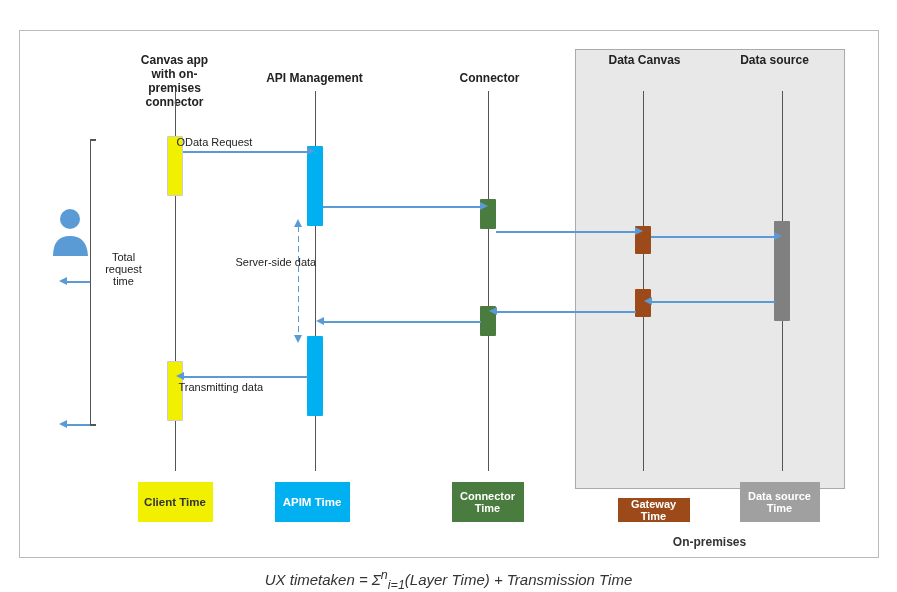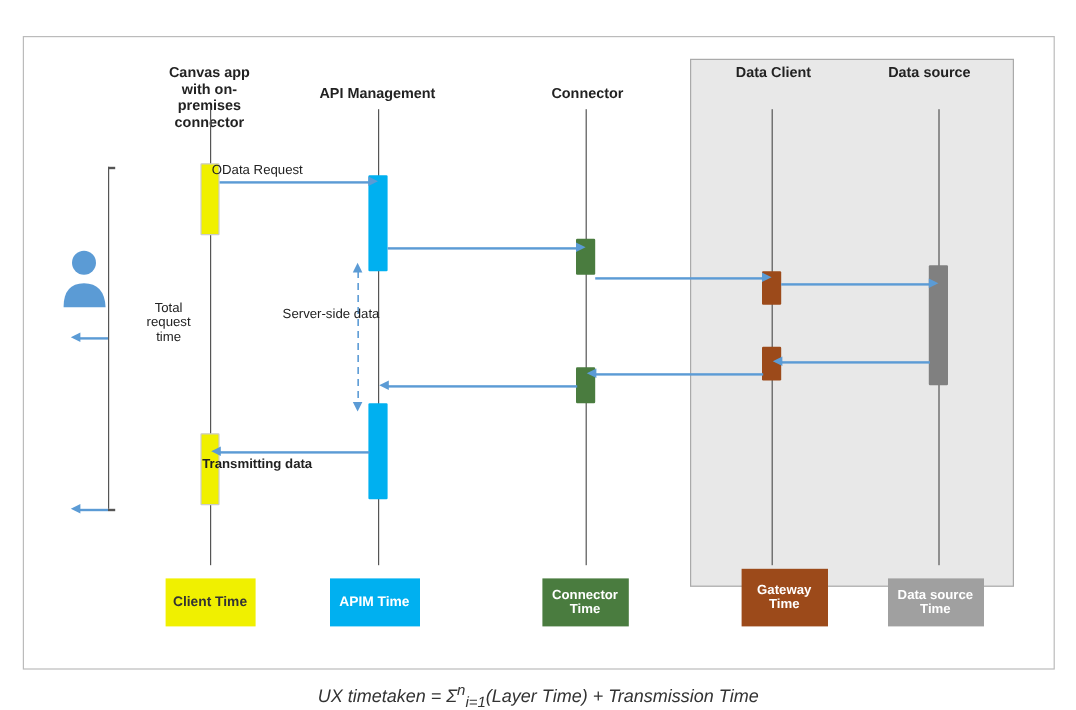--- a/index.html
+++ b/index.html
@@ -129,21 +129,21 @@
 
 <div class="outer">
 
   <div class="on-premises-box"></div>
 
   <div class="col-label" style="left:110px;top:22px;width:90px;">Canvas app
 with on-premises
 connector</div>
   <div class="col-label" style="left:245px;top:40px;width:100px;">API Management</div>
   <div class="col-label" style="left:430px;top:40px;width:80px;">Connector</div>
-  <div class="col-label" style="left:580px;top:22px;width:90px;">Data Client</div>
+  <div class="col-label" style="left:580px;top:22px;width:90px;">Data Canvas</div>
   <div class="col-label" style="left:710px;top:22px;width:90px;">Data source</div>
 
   <div class="person-icon">
     <svg width="45" height="55" viewBox="0 0 45 55">
       <circle cx="22" cy="13" r="10" fill="#5b9bd5"></circle>
       <path d="M5 50 Q5 30 22 30 Q39 30 40 50" fill="#5b9bd5"></path>
     </svg>
   </div>
 
   <div class="lifeline" style="left:155px;"></div>
@@ -179,53 +179,54 @@
 
   <div class="arrow-line right-arrow" style="left:631px;top:205px;width:124px;"></div>
 
   <div class="arrow-line left-arrow" style="left:631px;top:270px;width:124px;"></div>
 
   <div class="arrow-line left-arrow" style="left:476px;top:280px;width:140px;"></div>
 
   <div class="arrow-line left-arrow" style="left:303px;top:290px;width:158px;"></div>
 
   <div class="arrow-line left-arrow" style="left:163px;top:345px;width:125px;"></div>
-  <div class="col-label" style="left:149px;top:350px;font-weight:700;font-size:11px;">Transmitting data</div>
+  <div class="col-label" style="left:159px;top:350px;font-weight:400;font-size:11px;">Transmitting data</div>
 
   <div class="v-arrow v-arrow-down" style="left:278px;top:195px;height:110px;"></div>
   <div class="v-arrow v-arrow-up" style="left:278px;top:195px;height:110px;"></div>
 
   <div class="col-label" style="left:216px;top:225px;font-weight:400;font-size:11px;">Server-side data</div>
 
   <div class="brace-line" style="left:70px;top:108px;width:6px;height:1.5px;"></div>
   <div class="brace-line" style="left:70px;top:108px;width:1.5px;height:285px;"></div>
   <div class="brace-line" style="left:70px;top:393px;width:6px;height:1.5px;"></div>
 
   <div class="arrow-line left-arrow" style="left:46px;top:250px;width:24px;"></div>
   <div class="arrow-line left-arrow" style="left:46px;top:393px;width:24px;"></div>
 
-  <div class="col-label" style="left:91px;top:220px;width:60px;font-weight:400;font-size:11px;">Total request time</div>
+  <div class="col-label" style="left:74px;top:220px;width:60px;font-weight:400;font-size:11px;">Total request time</div>
 
   <div style="position:absolute;left:255px;bottom:35px;width:75px;height:40px;background:#00b0f0;display:flex;align-items:center;justify-content:center;">
     <span style="font-size:11.5px;font-weight:700;color:#fff;">APIM Time</span>
   </div>
 
   <div style="position:absolute;left:118px;bottom:35px;width:75px;height:40px;background:#f0f000;display:flex;align-items:center;justify-content:center;">
     <span style="font-size:11.5px;font-weight:700;color:#333;">Client Time</span>
   </div>
 
   <div style="position:absolute;left:432px;bottom:35px;width:72px;height:40px;background:#4a7c3f;display:flex;align-items:center;justify-content:center;">
     <span style="font-size:11px;font-weight:700;color:#fff;text-align:center;">Connector<br>Time</span>
   </div>
 
-  <div style="position:absolute;left:598px;bottom:35px;width:72px;height:48px;background:#9c4a1a;display:flex;align-items:center;justify-content:center;">
+  <div style="position:absolute;left:598px;bottom:35px;width:72px;height:24px;background:#9c4a1a;display:flex;align-items:center;justify-content:center;">
     <span style="font-size:11px;font-weight:700;color:#fff;text-align:center;">Gateway<br>Time</span>
   </div>
 
   <div style="position:absolute;left:720px;bottom:35px;width:80px;height:40px;background:#a0a0a0;display:flex;align-items:center;justify-content:center;">
     <span style="font-size:11px;font-weight:700;color:#fff;text-align:center;">Data source<br>Time</span>
   </div>
 
+  <div class="on-premises-label" style="position:absolute;bottom:8px;left:555px;width:270px;">On-premises</div>
 </div>
 
 <div style="margin-top:10px;font-size:15px;font-style:italic;color:#333;text-align:left;">
   <em>UX timetaken = Σ<sup>n</sup><sub>i=1</sub>(Layer Time) + Transmission Time</em>
 </div>
 
 </body></html>

